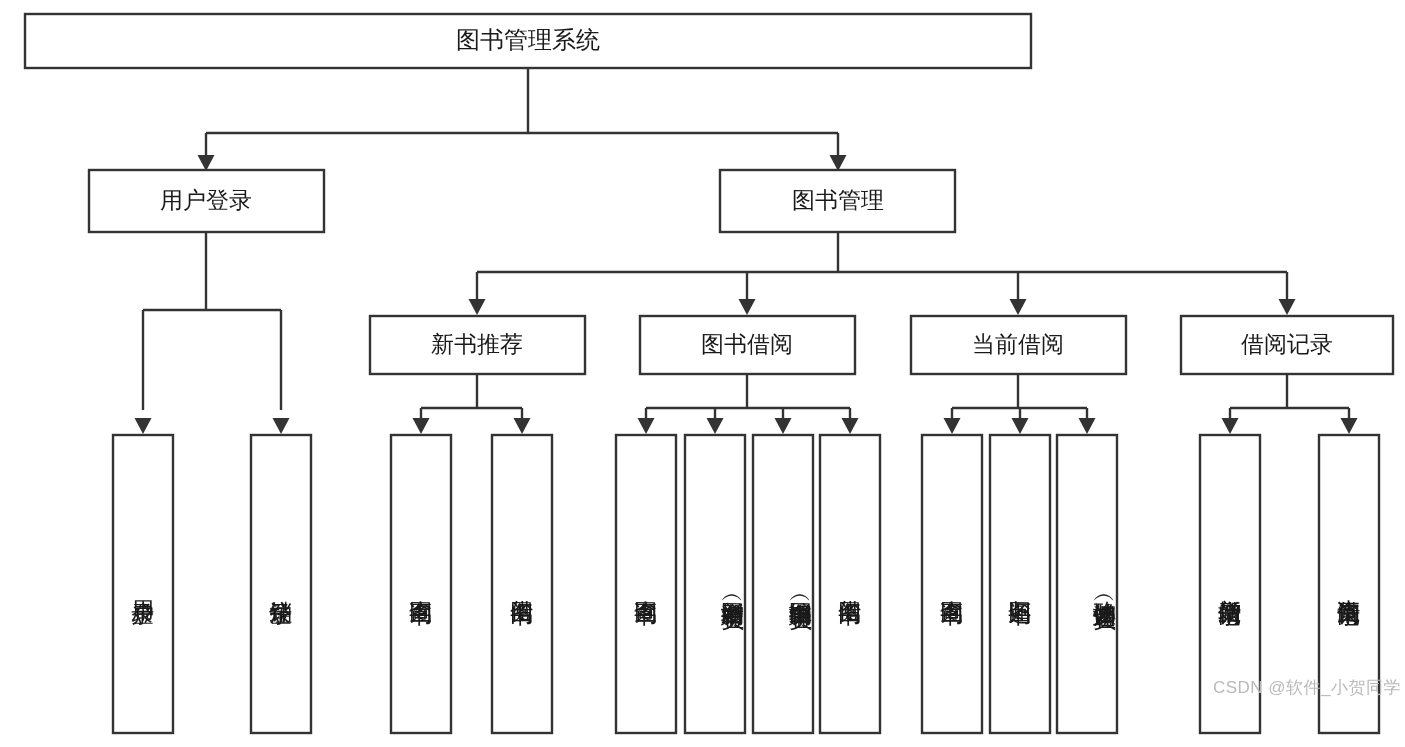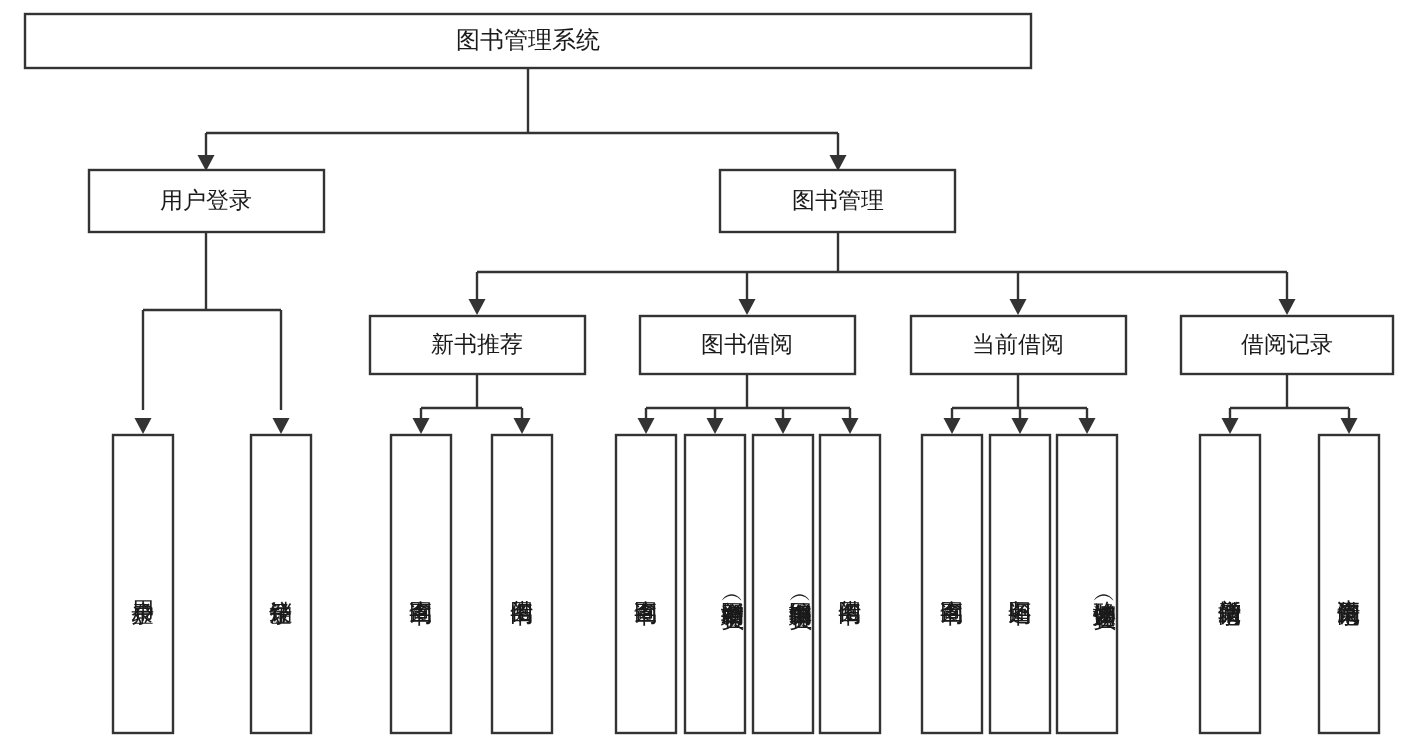--- a/index.html
+++ b/index.html
@@ -250,14 +250,15 @@
   <div class="leaf-label" style="left:745px; top:441px; width:60px; height:292px;">编辑图书（管理员）</div>
   <div class="leaf-label centered" style="left:812px; top:435px; width:60px; height:298px;">借阅图书</div>
 
   <div class="leaf-label centered" style="left:914px; top:435px; width:60px; height:298px;">查询图书</div>
   <div class="leaf-label centered" style="left:982px; top:435px; width:60px; height:298px;">归还图书</div>
   <div class="leaf-label" style="left:1049px; top:441px; width:60px; height:292px;">确认归还（管理员）</div>
 
   <div class="leaf-label centered" style="left:1192px; top:435px; width:60px; height:298px;">新增借阅记录</div>
   <div class="leaf-label centered" style="left:1311px; top:435px; width:60px; height:298px;">查询借阅记录</div>
 
+  <div class="watermark">CSDN @软件_小贺同学</div>
 
 </div>
 
 </body></html>

